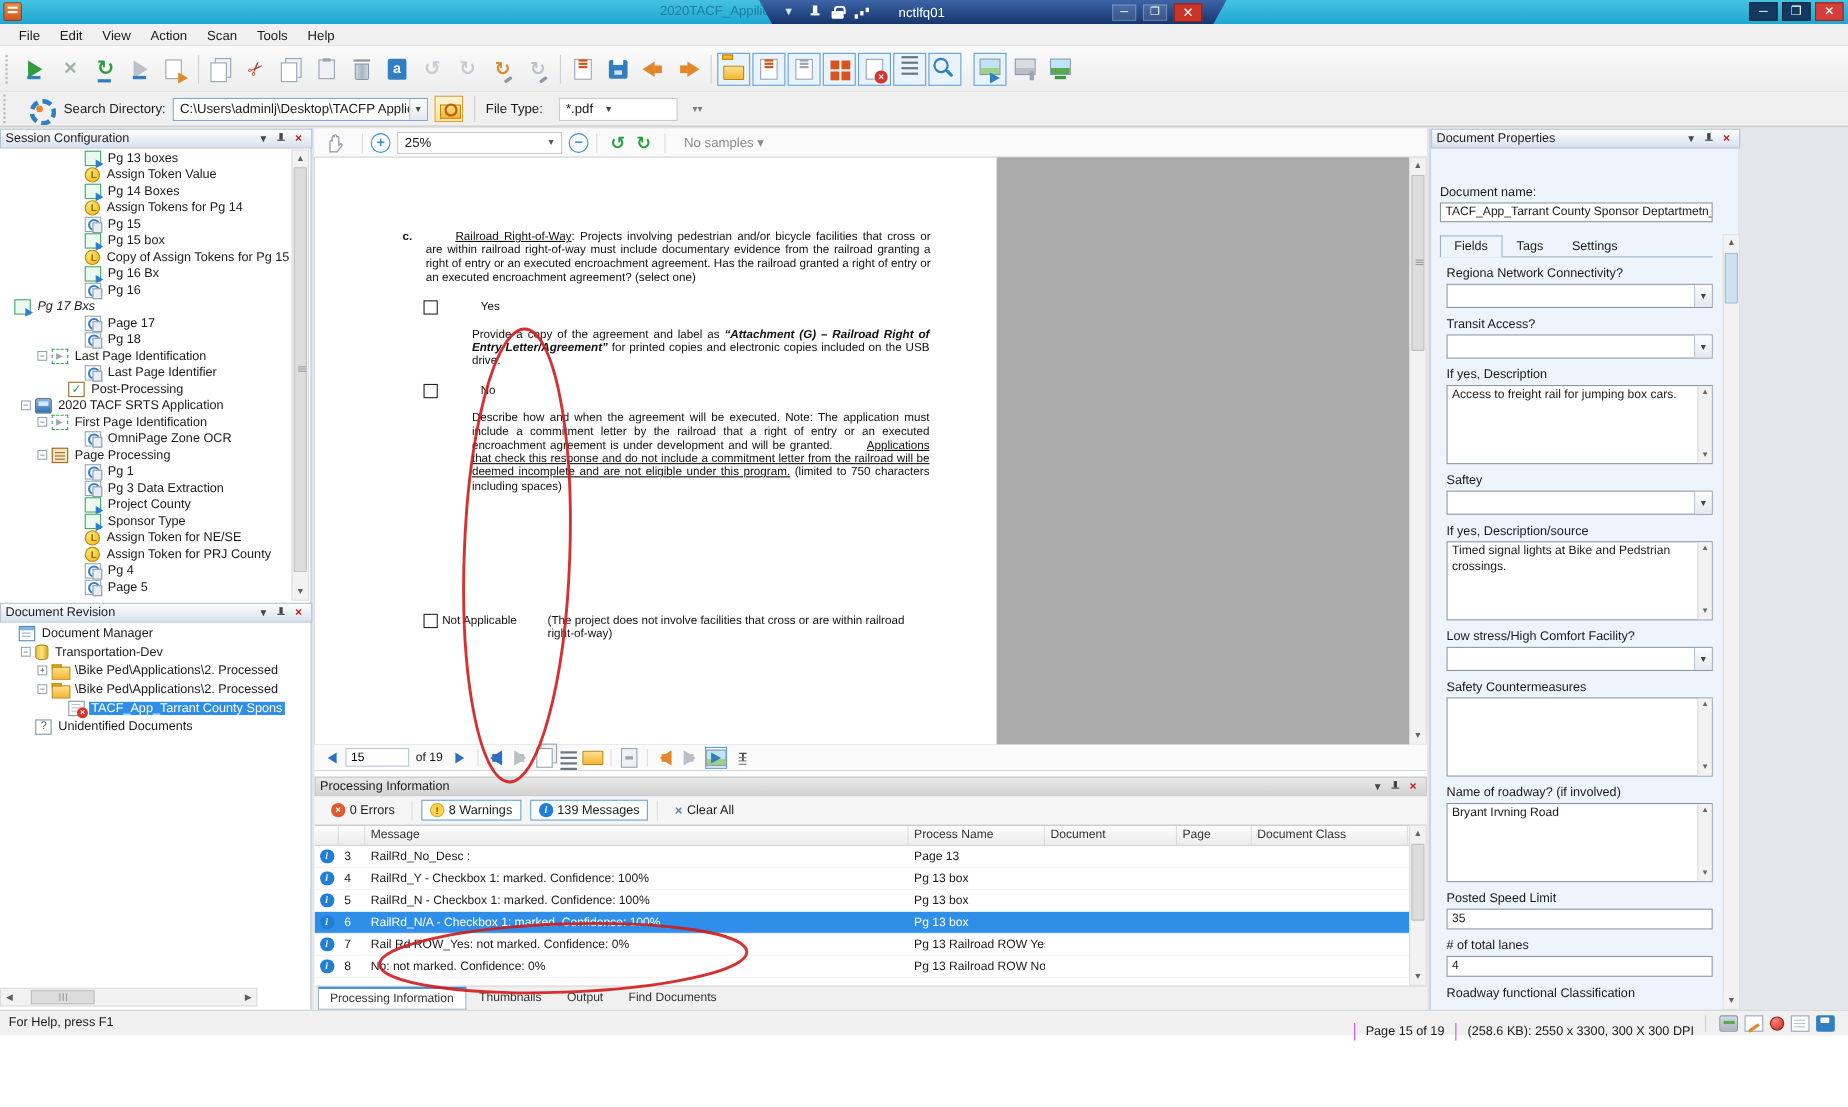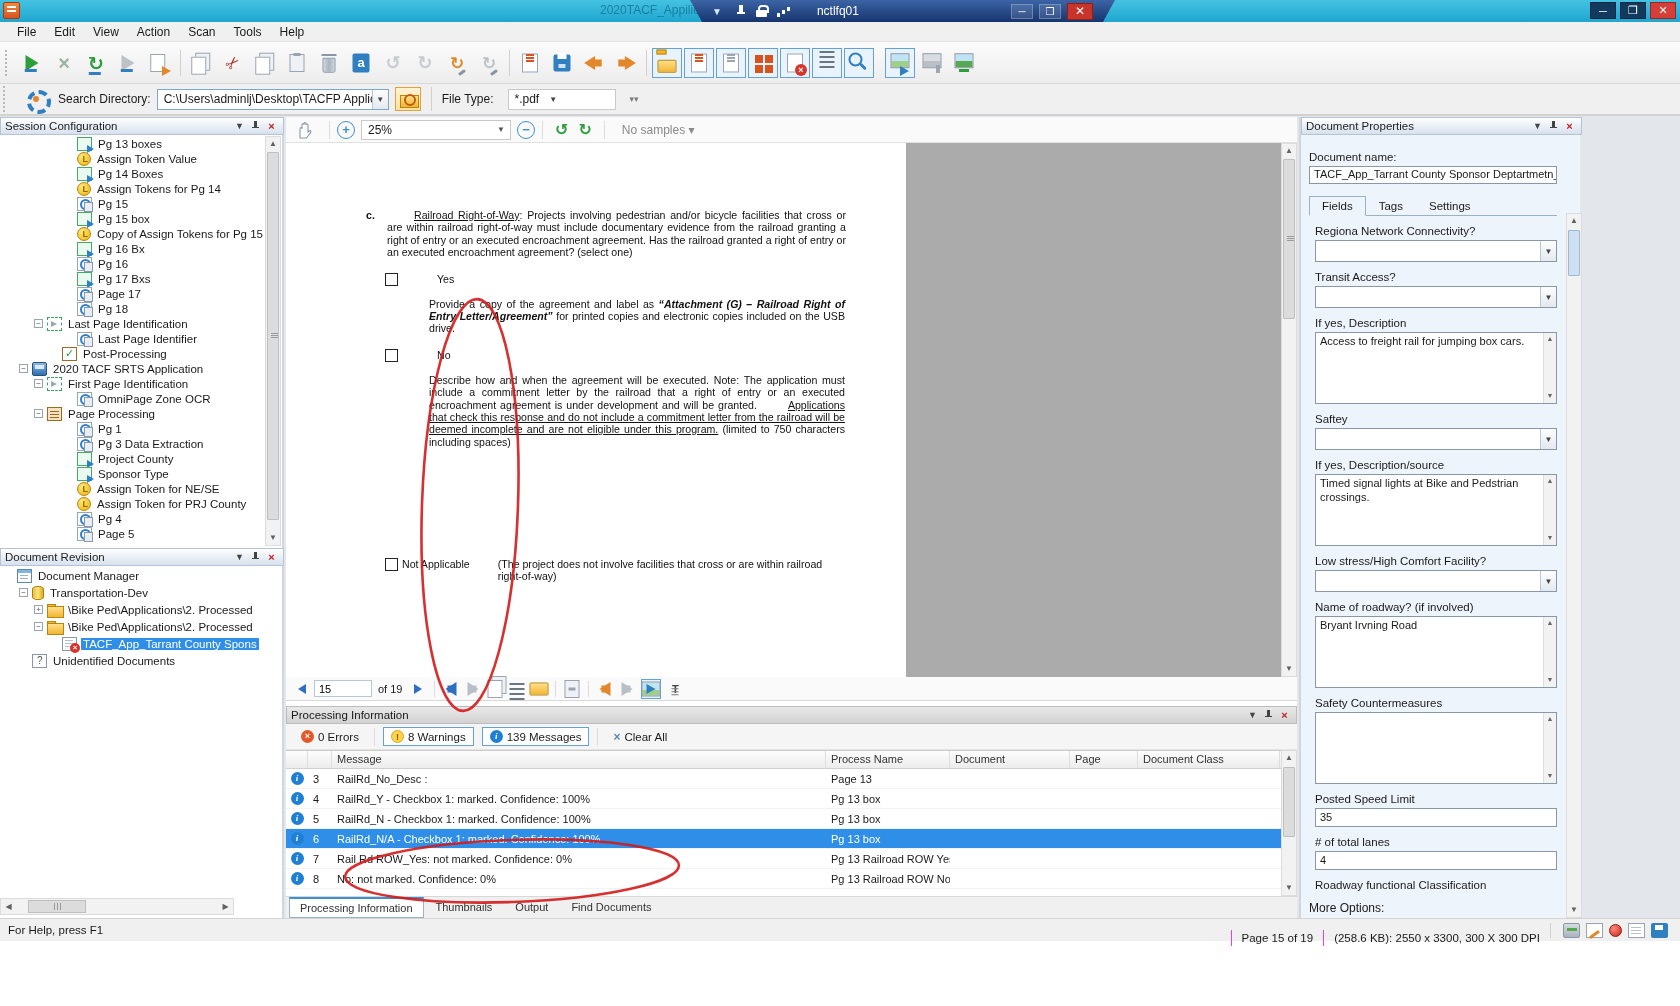--- a/index.html
+++ b/index.html
@@ -235,21 +235,21 @@
   .c-page{width:68px;flex:none;}
   .c-class{width:142px;flex:none;}
   .table-vscroll{left:995px;top:633px;height:146px;}
   .proc-tabs{position:absolute;left:0;top:779px;width:1011px;height:22px;background:#f0f0f0;display:flex;align-items:flex-start;padding-left:3px;gap:1px;border-top:1px solid #d8d8d8;}
   .ptab{padding:3px 10px 3px 10px;font-size:11px;color:#333;border:1px solid transparent;}
   .ptab.active{background:#fff;border:1px solid #9ab2c8;border-top:2px solid #3d8fd0;}
 
   
   .right-col{position:absolute;left:1299px;top:1px;width:281px;height:801px;background:#eef4fb;border-left:2px solid #cfd6de;}
   .props-header{position:absolute;left:0;top:0;width:281px;}
-  .props-body{position:absolute;left:0;top:19px;width:264px;height:782px;padding:6px 8px 0 8px;overflow:hidden;}
+  .props-body{position:absolute;left:0;top:37px;width:264px;height:782px;padding:6px 8px 0 8px;overflow:hidden;}
   .fld-label{font-size:11.5px;margin:9px 0 3px 6px;color:#1a1a1a;}
   .doc-name-input{height:18px;border:1px solid #8a97a6;background:#fff;font-size:11px;padding:1px 4px;white-space:nowrap;overflow:hidden;}
   .props-tabs{display:flex;margin-top:12px;border-bottom:1px solid #9ab2c8;}
   .rtab{padding:3px 12px;font-size:11.5px;border:1px solid transparent;border-bottom:none;}
   .rtab.active{background:#eef4fb;border:1px solid #9ab2c8;border-bottom:1px solid #eef4fb;margin-bottom:-1px;}
   .fld{margin:0;}
   .fld .combo{height:22px;margin-left:6px;border:1px solid #8a97a6;}
   .fld .combo .combo-val{flex:1;font-size:11px;}
   .txtarea{position:relative;height:72px;margin-left:6px;border:1px solid #8a97a6;background:#fff;font-size:11px;padding:2px 0 2px 4px;line-height:1.25;}
   .ta-scroll{position:absolute;right:0;top:0;bottom:0;width:13px;background:#f2f2f2;border-left:1px solid #ddd;display:flex;flex-direction:column;justify-content:space-between;align-items:center;font-size:7px;color:#666;padding:2px 0;}
@@ -418,21 +418,21 @@
         <div class="tree-row " style="padding-left: 64px;">
           <span class="exp-spacer"></span>
           <span class="ti ti-zone"></span>
           <span class="tree-label">Pg 16 Bx</span>
         </div>
         <div class="tree-row " style="padding-left: 64px;">
           <span class="exp-spacer"></span>
           <span class="ti ti-ocr"></span>
           <span class="tree-label">Pg 16</span>
         </div>
-        <div class="tree-row " style="padding-left: 64px;">
+        <div class="tree-row " style=" font-style: italic;">
           <span class="exp-spacer"></span>
           <span class="ti ti-zone"></span>
           <span class="tree-label">Pg 17 Bxs</span>
         </div>
         <div class="tree-row " style="padding-left: 64px;">
           <span class="exp-spacer"></span>
           <span class="ti ti-ocr"></span>
           <span class="tree-label">Page 17</span>
         </div>
         <div class="tree-row " style="padding-left: 64px;">
@@ -823,29 +823,29 @@
               </div></div>
           </div>
           <div class="fld">
             <div class="fld-label">Low stress/High Comfort Facility?</div>
             <div class="combo">
               <span class="combo-val"></span>
               <span class="combo-btn">▼</span>
             </div>
           </div>
           <div class="fld">
-            <div class="fld-label">Name of roadway? (if involved)</div>
-            <div class="txtarea"><span class="ta-val">Bryant Irvning Road</span><div class="ta-scroll">
+            <div class="fld-label">Safety Countermeasures</div>
+            <div class="txtarea"><span class="ta-val"></span><div class="ta-scroll">
                 <span>▲</span>
                 <span>▼</span>
               </div></div>
           </div>
           <div class="fld">
-            <div class="fld-label">Safety Countermeasures</div>
-            <div class="txtarea"><span class="ta-val"></span><div class="ta-scroll">
+            <div class="fld-label">Name of roadway? (if involved)</div>
+            <div class="txtarea"><span class="ta-val">Bryant Irvning Road</span><div class="ta-scroll">
                 <span>▲</span>
                 <span>▼</span>
               </div></div>
           </div>
           <div class="fld">
             <div class="fld-label">Posted Speed Limit</div>
             <div class="tinput">35</div>
           </div>
           <div class="fld">
             <div class="fld-label"># of total lanes</div>

